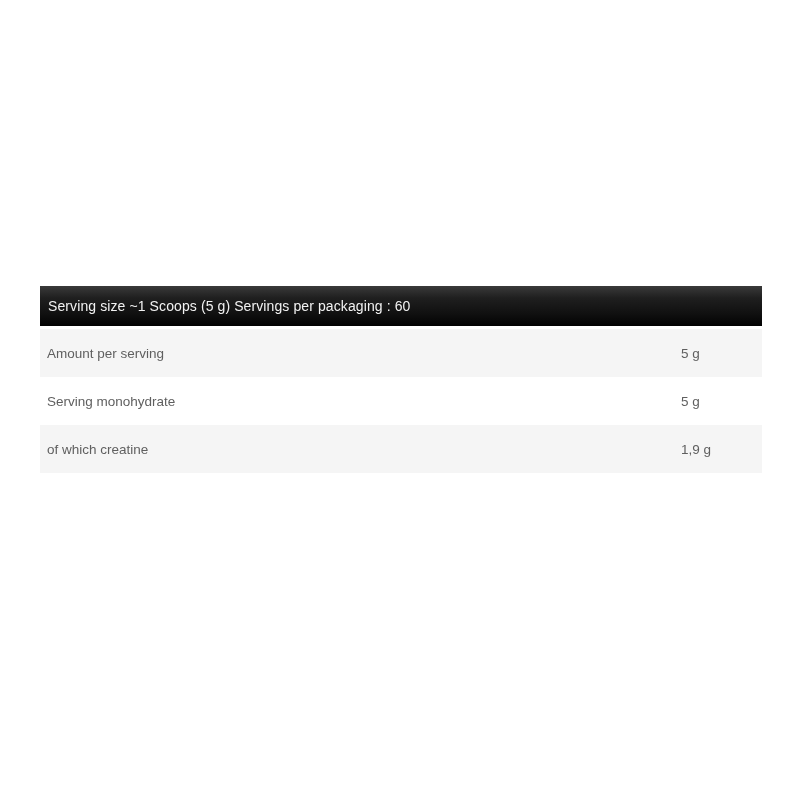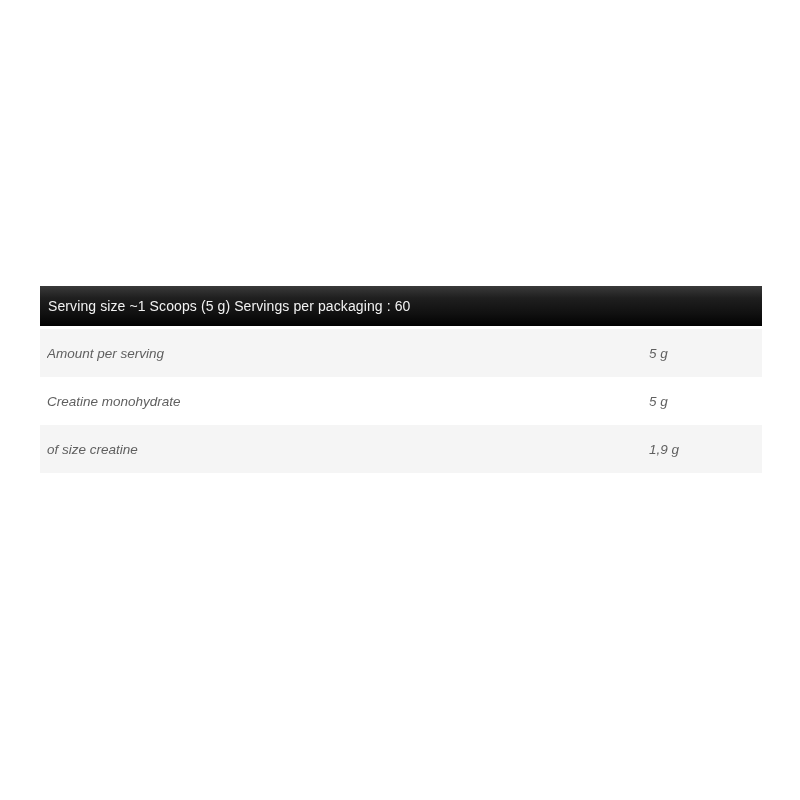--- a/index.html
+++ b/index.html
@@ -32,21 +32,20 @@
       #1f1f1f 30%,
       #101010 70%,
       var(--header-bg-bottom, #020202) 100%);
     color: var(--header-text, #f2f2f2);
     font-size: 14px;
     letter-spacing: 0.1px;
     white-space: nowrap;
   }
   .table-rows {
     margin-top: 3px;
-    font-style: italic;
   }
   .table-row {
     height: 48px;
     display: flex;
     align-items: center;
     padding-left: 7px;
     box-sizing: border-box;
     font-size: 13.5px;
     color: var(--label-color, #5f5f5f);
     background: var(--row-bg, #ffffff);
@@ -55,20 +54,21 @@
     background: var(--row-alt-bg, #f5f5f5);
   }
   .row-label {
     flex: 0 0 602px;
     width: 602px;
     white-space: nowrap;
     overflow: hidden;
   }
   .row-value {
     white-space: nowrap;
+    margin-left: 32px;
   }
 </style>
 </head>
 <body>
 
 <div class="page">
 
   <div class="nutrition-table">
 
     <div class="table-header">
@@ -76,25 +76,25 @@
     </div>
 
     <div class="table-rows">
 
       <div class="table-row alt">
         <span class="row-label">Amount per serving</span>
         <span class="row-value">5 g</span>
       </div>
 
       <div class="table-row">
-        <span class="row-label">Creatine monohydrate</span>
+        <span class="row-label">Serving monohydrate</span>
         <span class="row-value">5 g</span>
       </div>
 
       <div class="table-row alt">
-        <span class="row-label">of size creatine</span>
+        <span class="row-label">of which creatine</span>
         <span class="row-value">1,9 g</span>
       </div>
 
 
     </div>
   </div>
 </div>
 
 </body></html>

